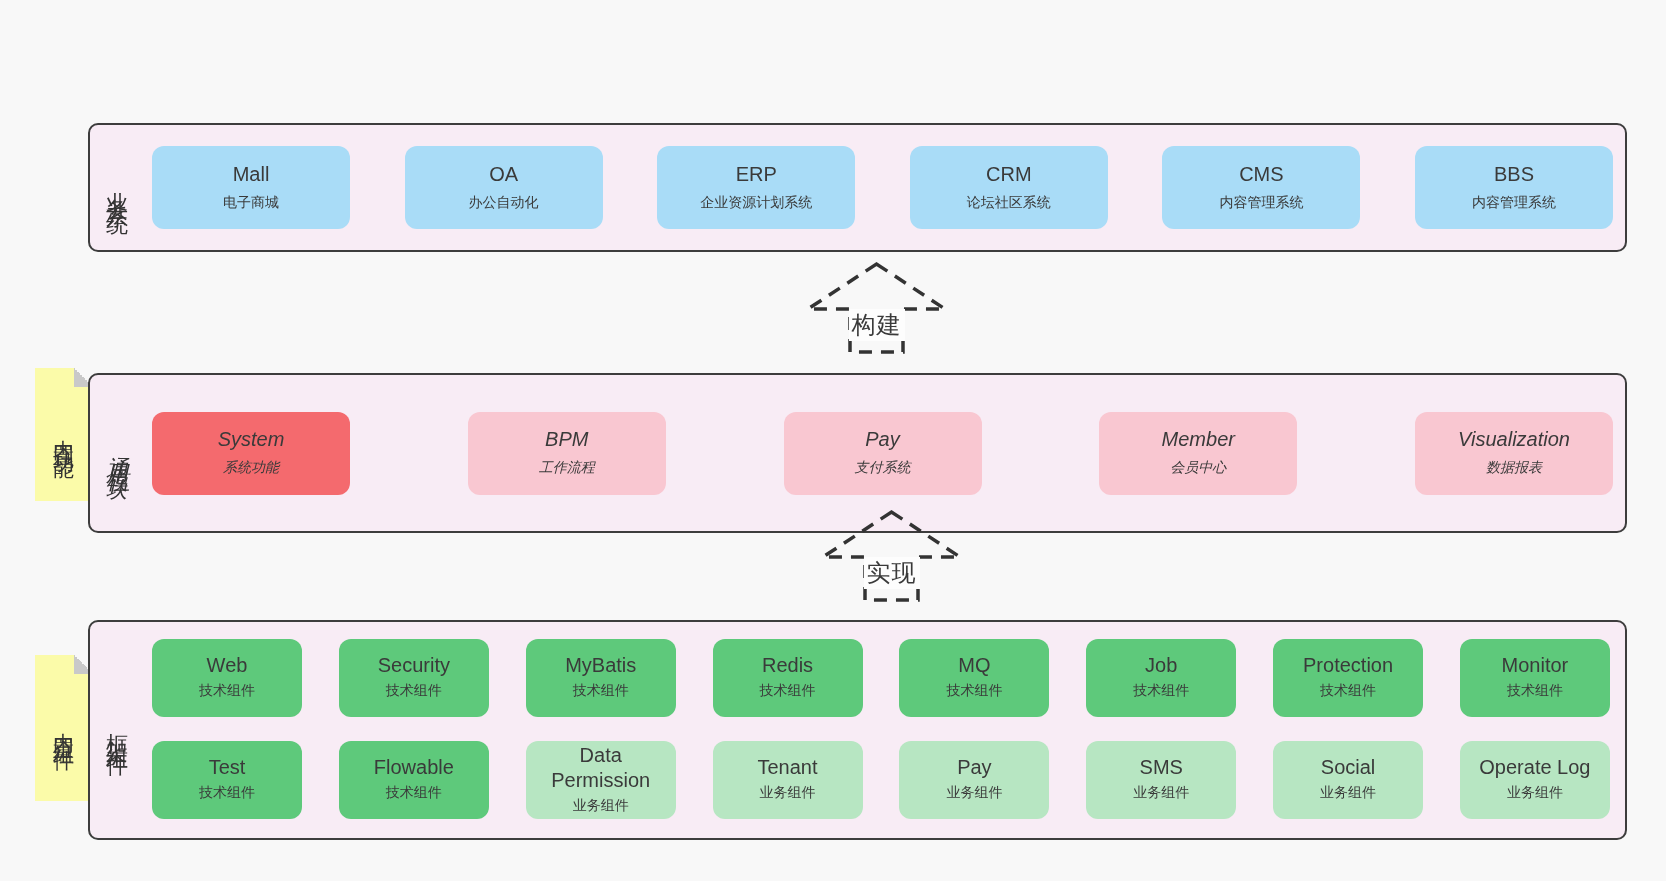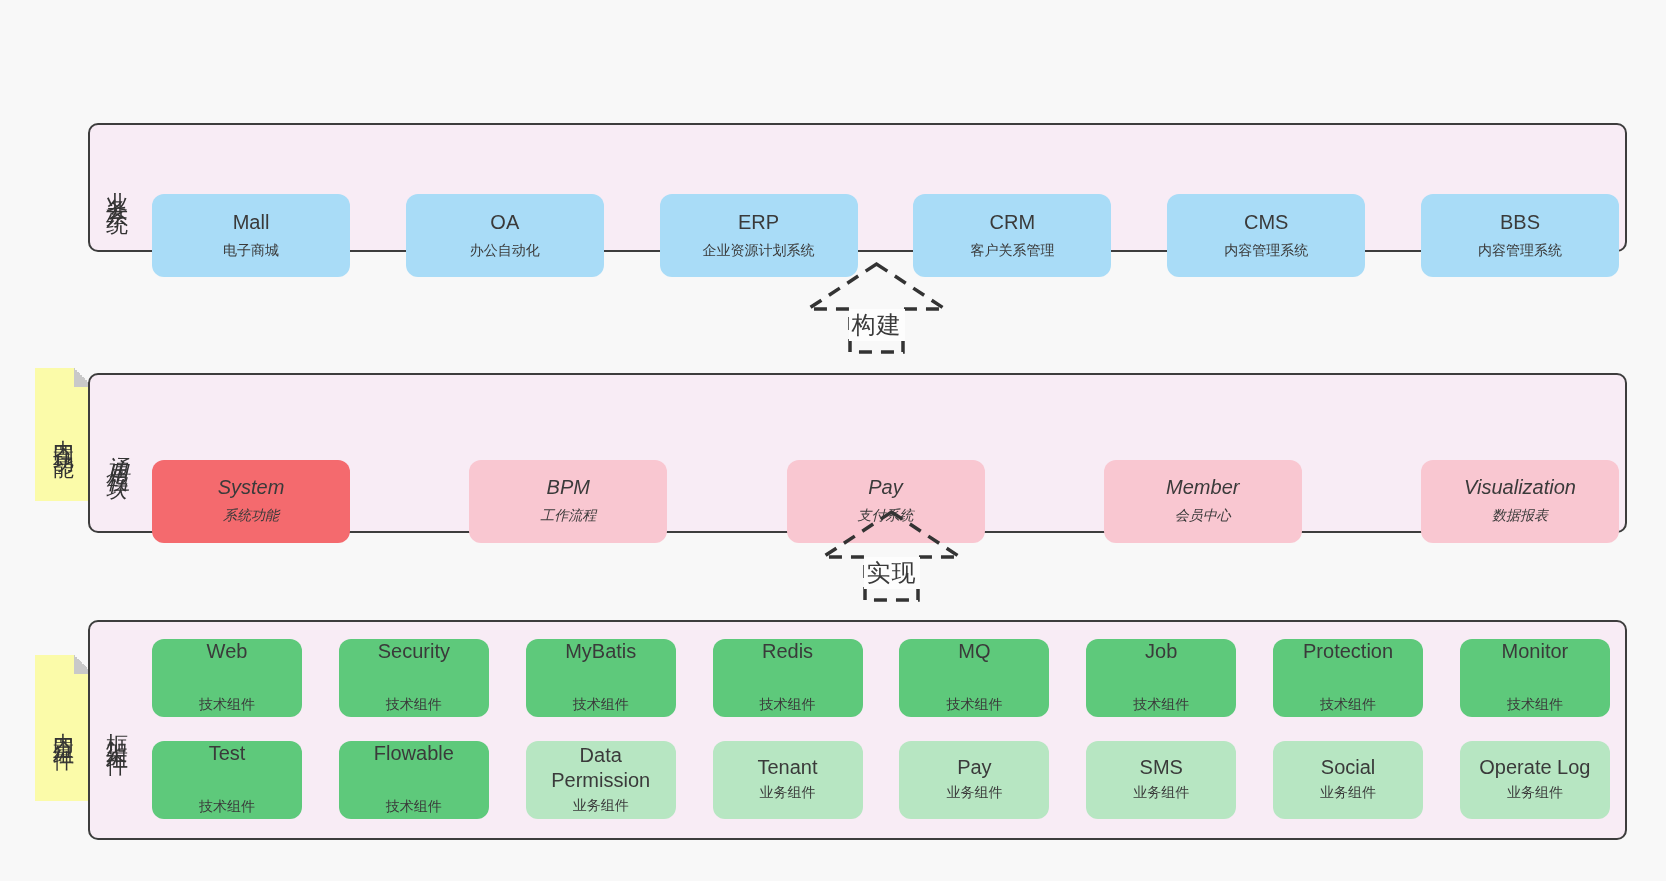--- a/index.html
+++ b/index.html
@@ -12,38 +12,38 @@
   #band1{top:123px;height:129px;}
   #band2{top:373px;height:160px;font-style:italic;}
   #band3{top:620px;height:220px;}
 
   .band-label{position:absolute;left:8px;top:0;height:100%;width:38px;
               display:flex;align-items:center;justify-content:center;}
   .vtext{writing-mode:vertical-lr;text-orientation:upright;
          font-size:22px;letter-spacing:7px;color:#333;line-height:1;}
 
   
-  .boxes{position:absolute;left:62px;right:6px;top:0;height:100%;
-         display:flex;justify-content:space-between;align-items:center;margin-top:48px;}
+  .boxes{position:absolute;left:62px;right:12px;top:0;height:100%;
+         display:flex;justify-content:space-between;align-items:center;}
   .box{border-radius:12px;display:flex;flex-direction:column;justify-content:center;
        align-items:center;text-align:center;font-size:20px;line-height:28px;color:#3a3a3a;}
   .box .zh{font-size:14px;}
   .w6 .box{width:198px;height:83px;}
 
   .grid3{position:absolute;left:62px;right:15px;top:17px;bottom:19px;
          display:flex;flex-direction:column;justify-content:space-between;}
   .grid-row{display:flex;justify-content:space-between;}
   .grid-row .box{width:150px;height:78px;line-height:25px;}
   .grid-row .box .en{padding:0 4px;}
 
   
   .blue{background:#a9dcf7;}
   .red{background:#f46a6e;}
   .pink{background:#f9c7d1;}
-  .green{background:#5ec97b;justify-content:space-between;}
+  .green{background:#5ec97b;}
   .light{background:#b7e6c2;}
 
   
   .note{position:absolute;left:35px;width:58px;background:#fbfba9;z-index:1;
         display:flex;align-items:center;justify-content:center;}
   #note2{top:368px;height:133px;}
   #note3{top:655px;height:146px;}
   .note .vtext{font-size:21px;letter-spacing:6px;}
   .fold{position:absolute;top:0;right:0;width:19px;height:19px;
         background:linear-gradient(to bottom left,#f8f8f8 0 50%,#c9c9c9 50% 100%);}
@@ -74,21 +74,21 @@
       <div class="box blue">
         <div class="en">OA</div>
         <div class="zh">办公自动化</div>
       </div>
       <div class="box blue">
         <div class="en">ERP</div>
         <div class="zh">企业资源计划系统</div>
       </div>
       <div class="box blue">
         <div class="en">CRM</div>
-        <div class="zh">客户关系管理</div>
+        <div class="zh">论坛社区系统</div>
       </div>
       <div class="box blue">
         <div class="en">CMS</div>
         <div class="zh">内容管理系统</div>
       </div>
       <div class="box blue">
         <div class="en">BBS</div>
         <div class="zh">内容管理系统</div>
       </div>
     </div>

